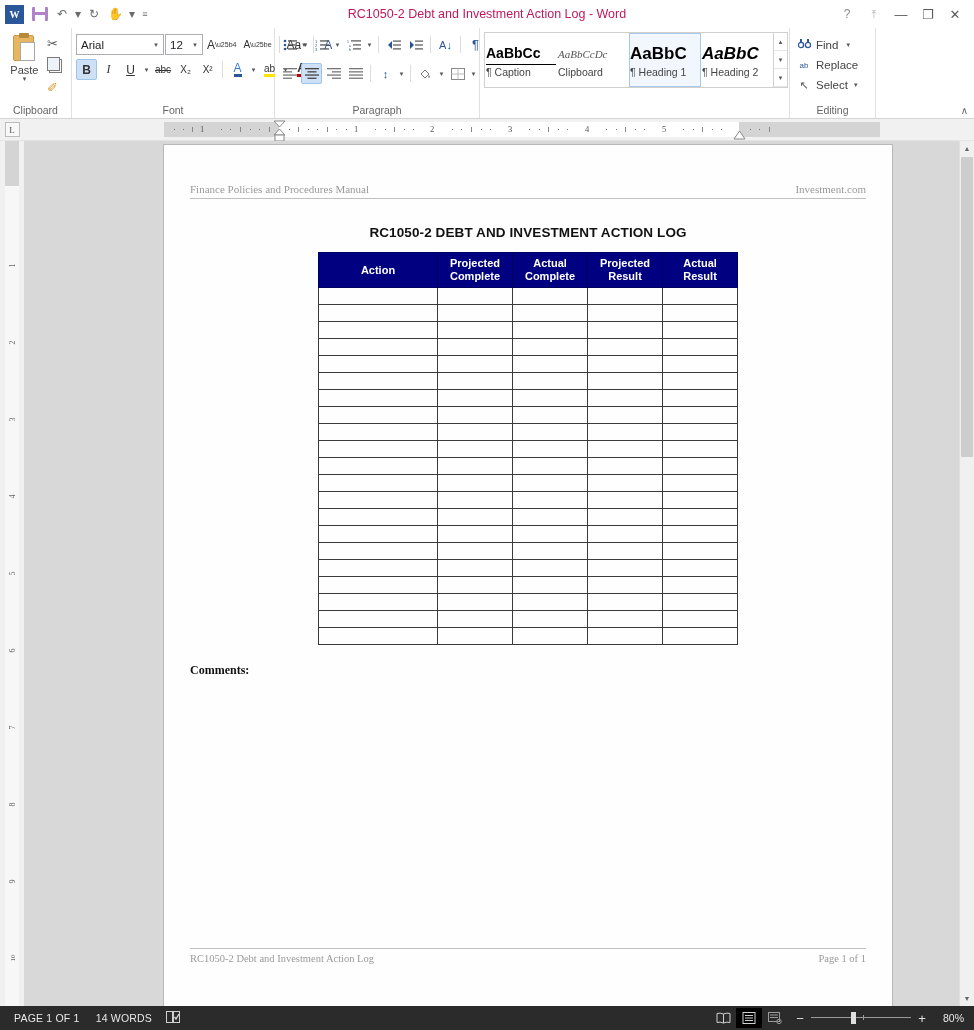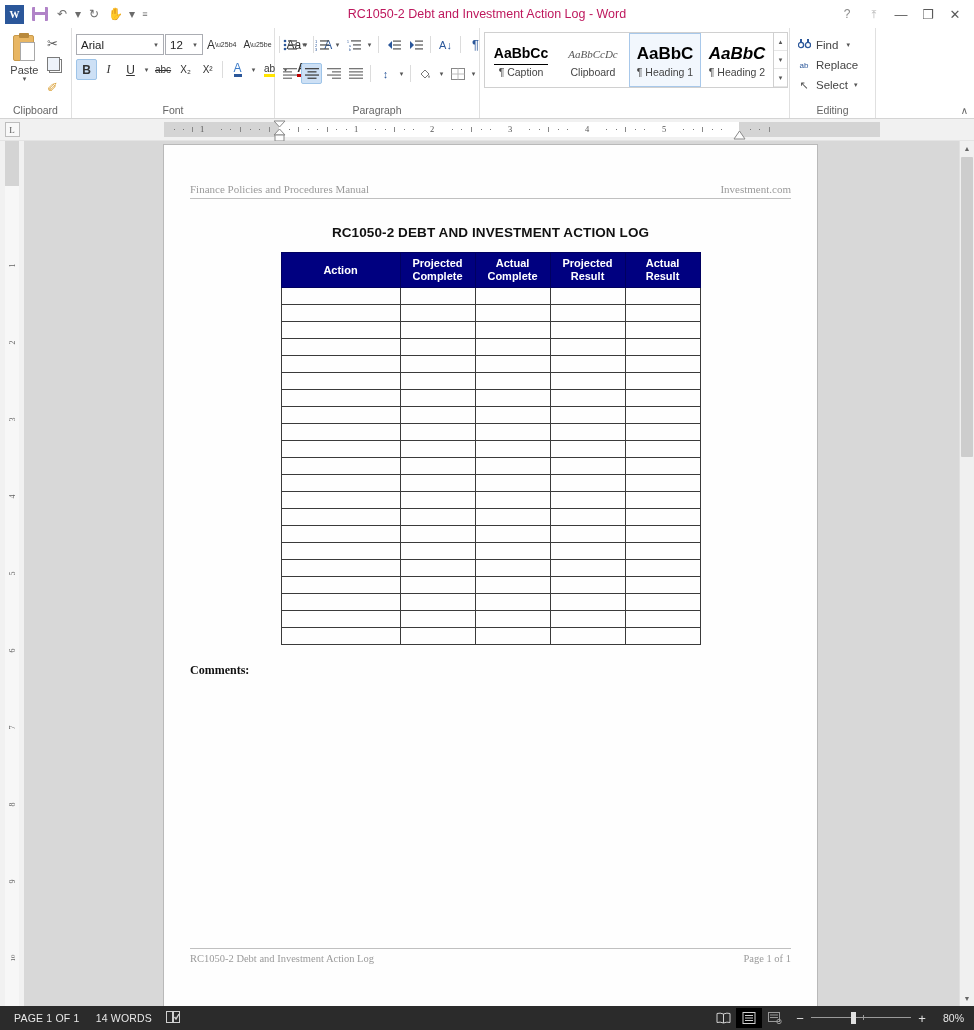--- a/index.html
+++ b/index.html
@@ -229,21 +229,21 @@
 
   
   .stylegroup { width: 310px; }
   .style-gallery {
     display: flex; align-items: stretch;
     border: 1px solid #d0d0d0; background:#fff;
     height: 56px; margin-top: 1px;
   }
   .style-item {
     width: 72px;
-    display: flex; flex-direction: column; align-items: center;
+    display: flex; flex-direction: column; 
     justify-content: center;
     border: 1px solid transparent;
     padding: 2px 0;
   }
   .style-item.sel { border-color: #a8c8ea; background: #f2f7fd; }
   .style-preview {
     font-size: 15px; color: #000; white-space: nowrap;
     line-height: 22px;
   }
   .style-preview.caption { font-size: 14px; font-weight: bold; border-bottom: 1.5px solid #000; }
@@ -342,21 +342,21 @@
     position: absolute; left: 2px; width: 11px; text-align: center;
     transform: rotate(-90deg); transform-origin: center;
   }
 
   .doc-area {
     flex: 1; position: relative; background: #d8d8d8;
     display: flex; justify-content: flex-start;
     overflow: hidden;
   }
   .page {
-    width: 653px;
+    width: 728px;
     margin-left: 140px;
     margin-top: 4px;
     background: #fefefe;
     box-shadow: 0 0 0 1px #b9b9b9;
     position: relative;
     min-height: 860px;
     padding: 38px 26px 0 26px;
   }
 
   .doc-header {

